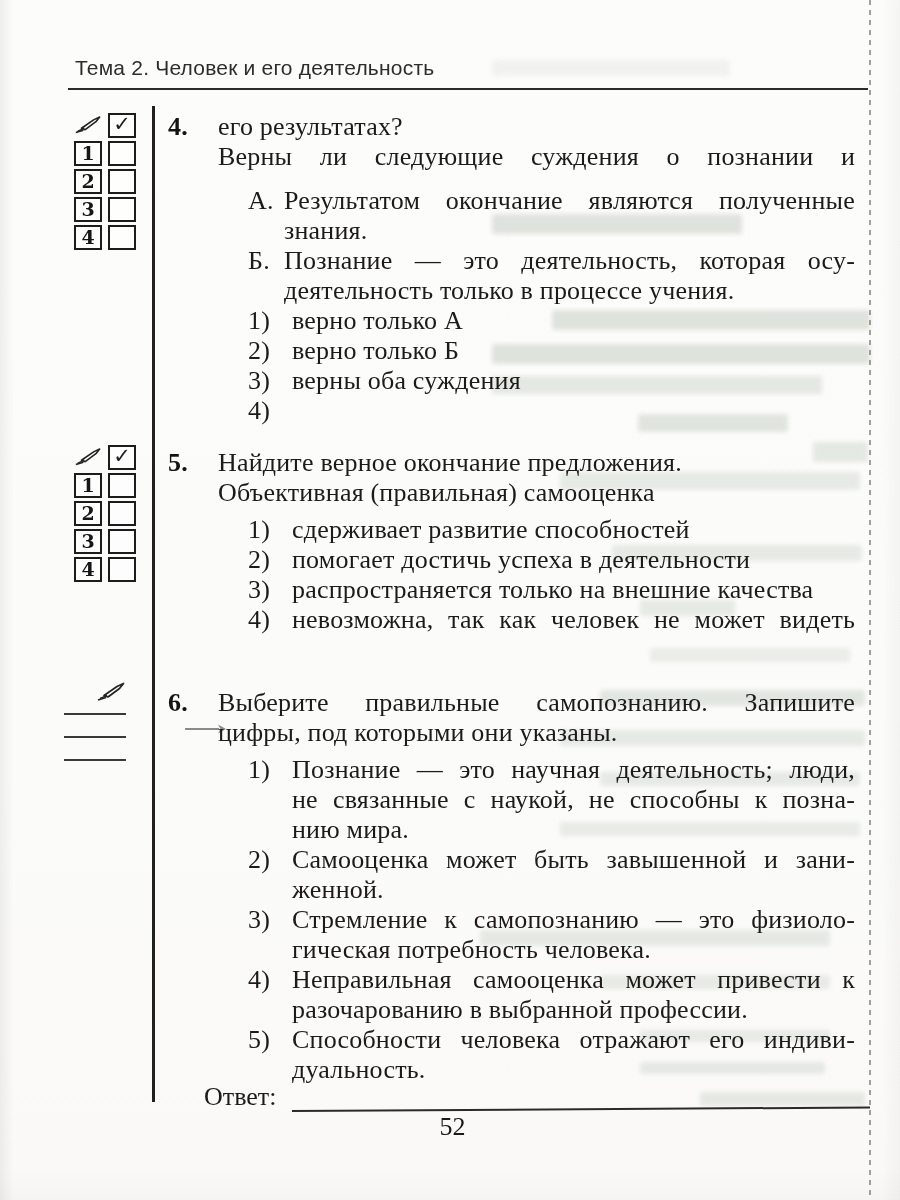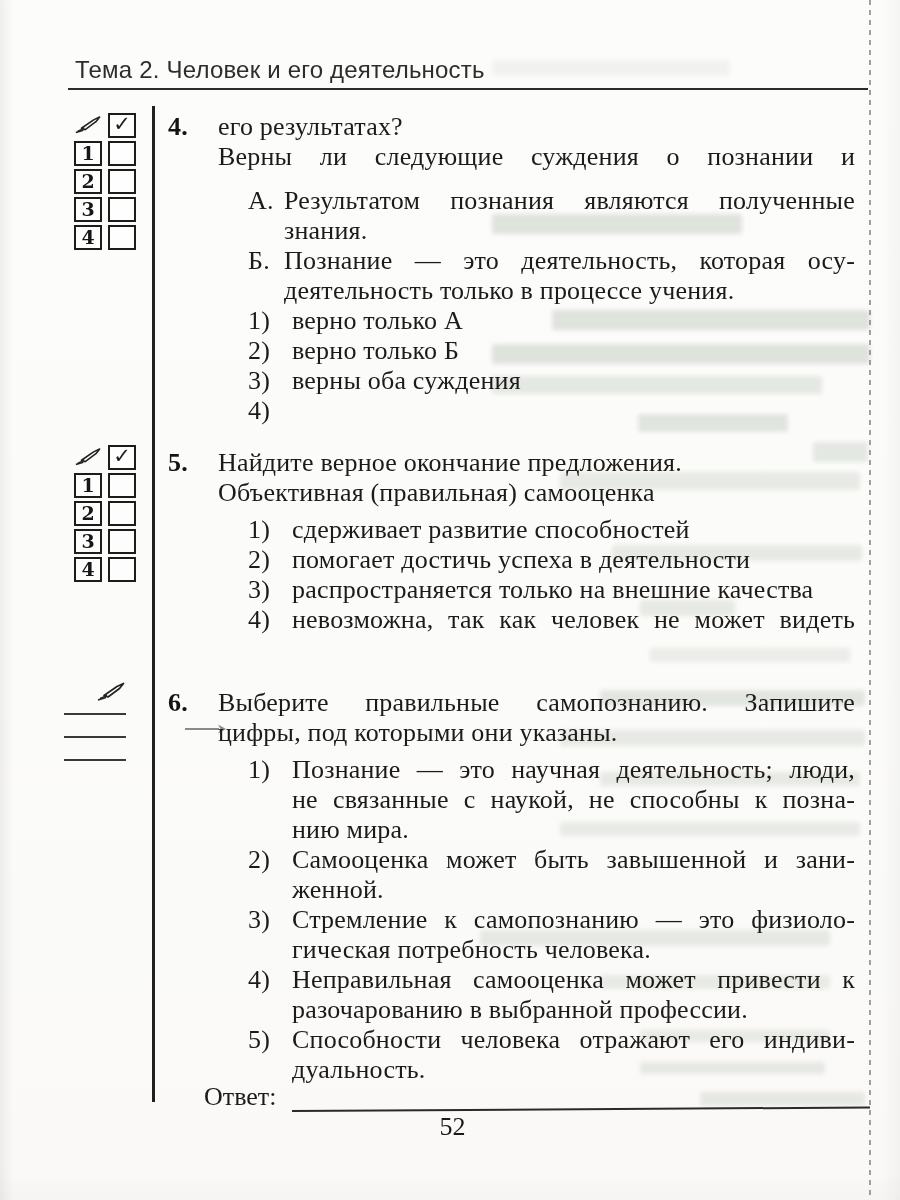--- a/index.html
+++ b/index.html
@@ -11,21 +11,21 @@
   .page::before {
     content:''; position:absolute; inset:0; pointer-events:none;
     background:linear-gradient(90deg, rgba(0,0,0,.055), rgba(0,0,0,0) 14px),
                linear-gradient(270deg, rgba(0,0,0,.03), rgba(0,0,0,0) 18px),
                linear-gradient(0deg, rgba(0,0,0,.02), rgba(0,0,0,0) 30px);
   }
 
   
   .topic-header {
     position:absolute; left:75px; top:56px;
-    font-family:"Liberation Sans", sans-serif; font-size:24px; color:#2e2d2b;
+    font-family:"Liberation Sans", sans-serif; font-size:21px; color:#2e2d2b;
     letter-spacing:.2px; white-space:nowrap;
   }
   .header-rule { position:absolute; left:68px; top:88px; width:800px; height:2px; background:#2c2b29; }
 
   
   .dashed-edge {
     position:absolute; left:869px; top:0; width:2px; height:1200px; opacity:.75;
     background:repeating-linear-gradient(180deg,#82827e 0 5px, transparent 5px 10px);
   }
   .vrule { position:absolute; left:152px; top:106px; width:3px; height:996px; background:#21201e; }
@@ -188,21 +188,21 @@
 
     <section class="question" style="top:112px;">
       <span class="qnum">4.</span>
       <div>
           <div class="tline">его результатах?</div>
           <div class="tline j">Верны ли следующие суждения о познании и</div>
         </div>
       <div class="sub gap14">
         <span class="olabel">А.</span>
         <div>
-            <div class="tline j">Результатом познания являются полученные</div>
+            <div class="tline j">Результатом окончание являются полученные</div>
             <div class="tline">знания.</div>
           </div>
       </div>
       <div class="sub">
         <span class="olabel">Б.</span>
         <div>
             <div class="tline j">Познание — это деятельность, которая осу-</div>
             <div class="tline">деятельность только в процессе учения.</div>
           </div>
       </div>

